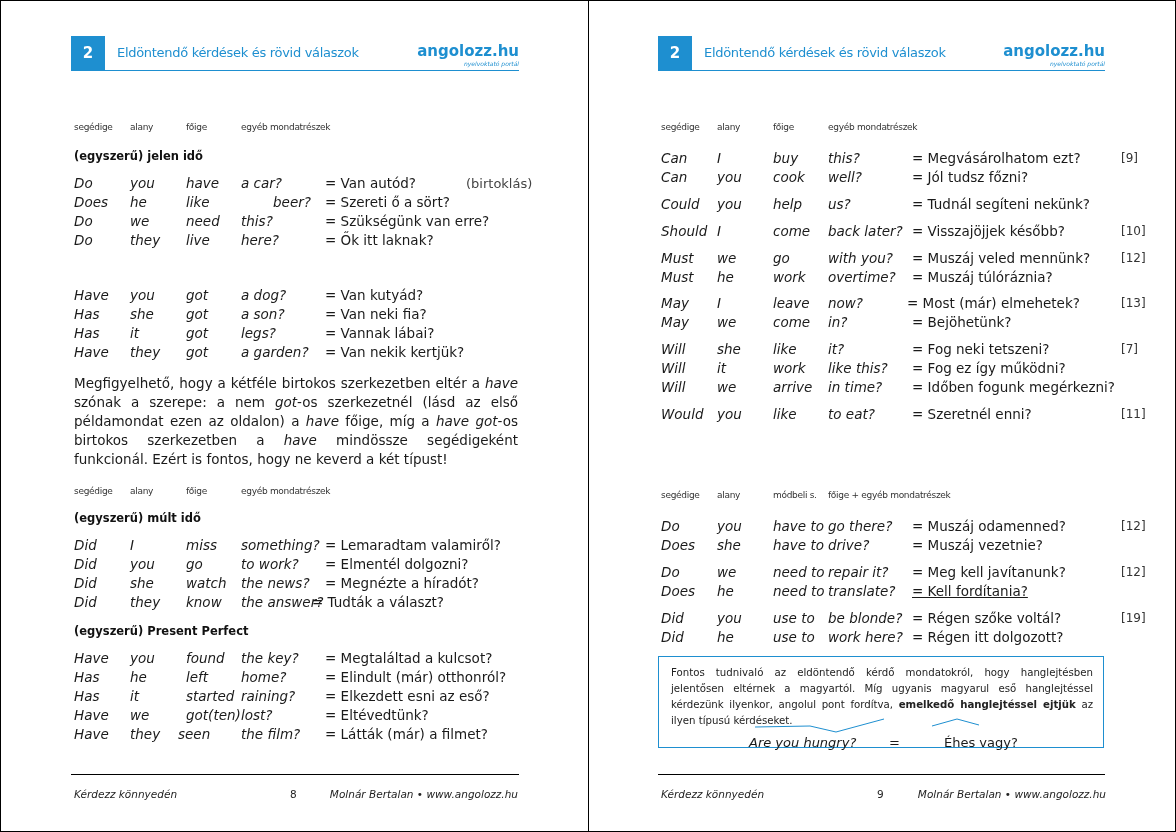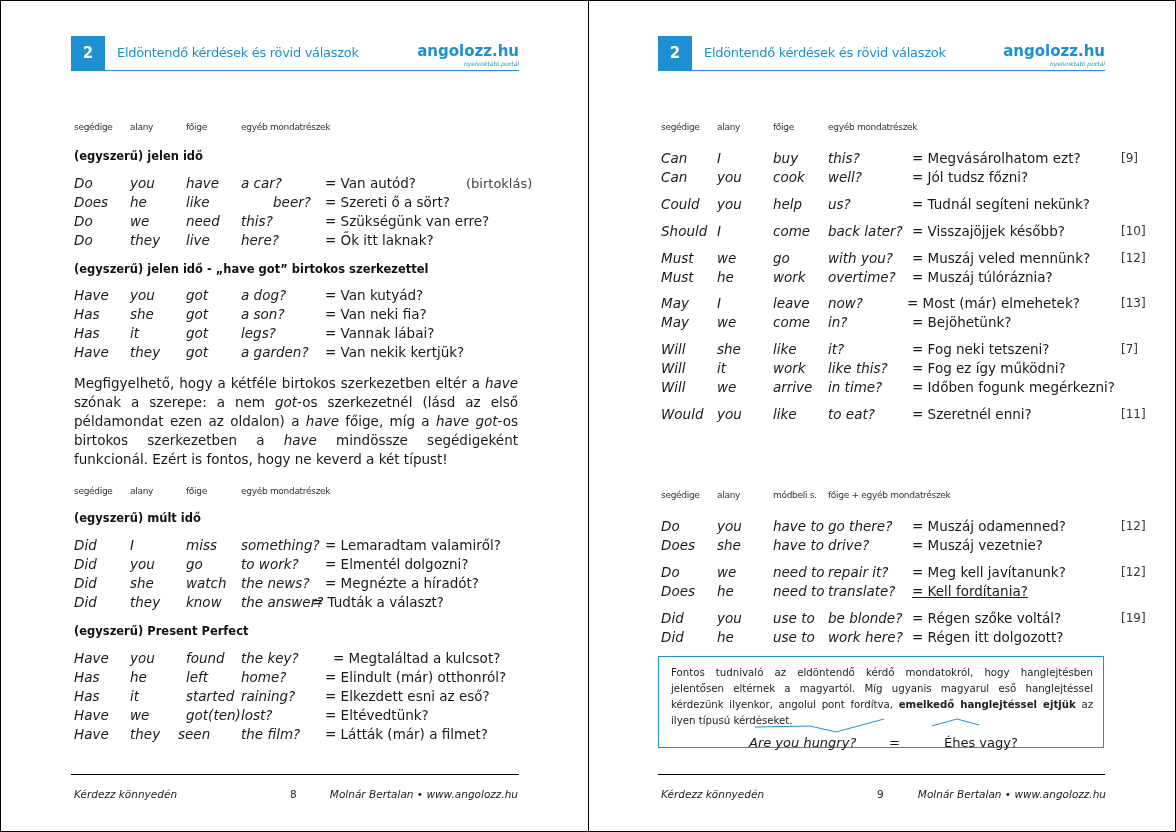--- a/index.html
+++ b/index.html
@@ -88,21 +88,20 @@
       </div>
       <div class="row" style="left: 74px; top: 231px; width: 450px;">
         <span class="i" style="left: 0px;">Do</span>
         <span class="i" style="left: 56px;">they</span>
         <span class="i" style="left: 112px;">live</span>
         <span class="i" style="left: 167px;">here?</span>
         <span style="left: 251px;">= Ők itt laknak?</span>
       </div>
     </div>
 
-  <div class="sub" style="left:74px;top:262px;">(egyszerű) jelen idő - „have got” birtokos szerkezettel</div>
   <div id="L1">
       <div class="row" style="left: 74px; top: 286px; width: 450px;">
         <span class="i" style="left: 0px;">Have</span>
         <span class="i" style="left: 56px;">you</span>
         <span class="i" style="left: 112px;">got</span>
         <span class="i" style="left: 167px;">a dog?</span>
         <span style="left: 251px;">= Van kutyád?</span>
       </div>
       <div class="row" style="left: 74px; top: 305px; width: 450px;">
         <span class="i" style="left: 0px;">Has</span>
@@ -168,21 +167,21 @@
       </div>
     </div>
 
   <div class="sub" style="left:74px;top:624px;">(egyszerű) Present Perfect</div>
   <div id="L3">
       <div class="row" style="left: 74px; top: 649px; width: 450px;">
         <span class="i" style="left: 0px;">Have</span>
         <span class="i" style="left: 56px;">you</span>
         <span class="i" style="left: 112px;">found</span>
         <span class="i" style="left: 167px;">the key?</span>
-        <span style="left: 251px; margin-left: 8px;">= Megtaláltad a kulcsot?</span>
+        <span style="left: 251px;">= Megtaláltad a kulcsot?</span>
       </div>
       <div class="row" style="left: 74px; top: 668px; width: 450px;">
         <span class="i" style="left: 0px;">Has</span>
         <span class="i" style="left: 56px;">he</span>
         <span class="i" style="left: 112px;">left</span>
         <span class="i" style="left: 167px;">home?</span>
         <span style="left: 251px;">= Elindult (már) otthonról?</span>
       </div>
       <div class="row" style="left: 74px; top: 687px; width: 450px;">
         <span class="i" style="left: 0px;">Has</span>

